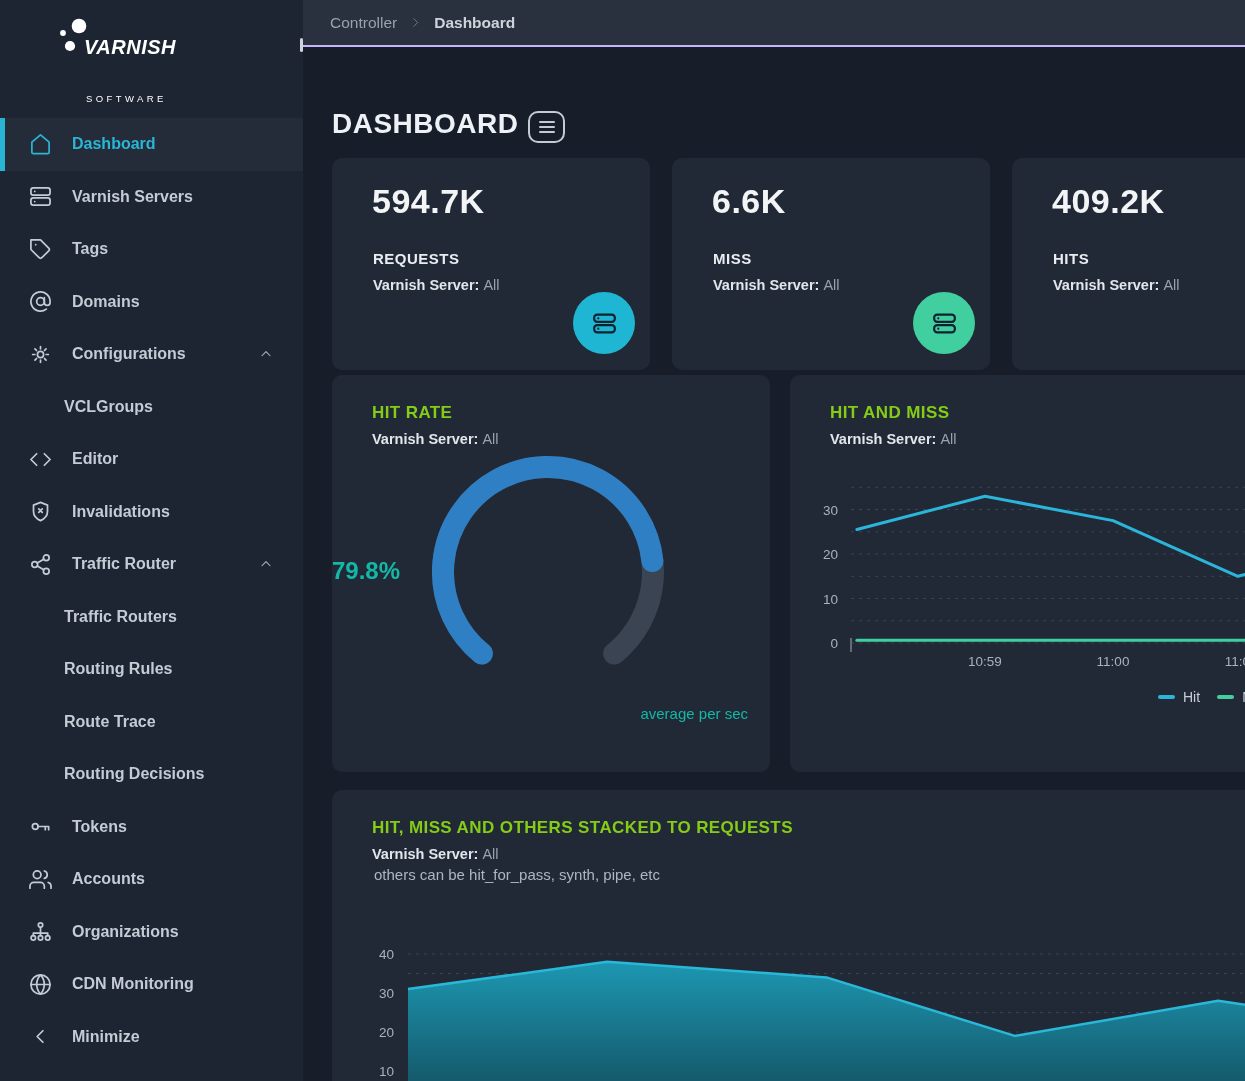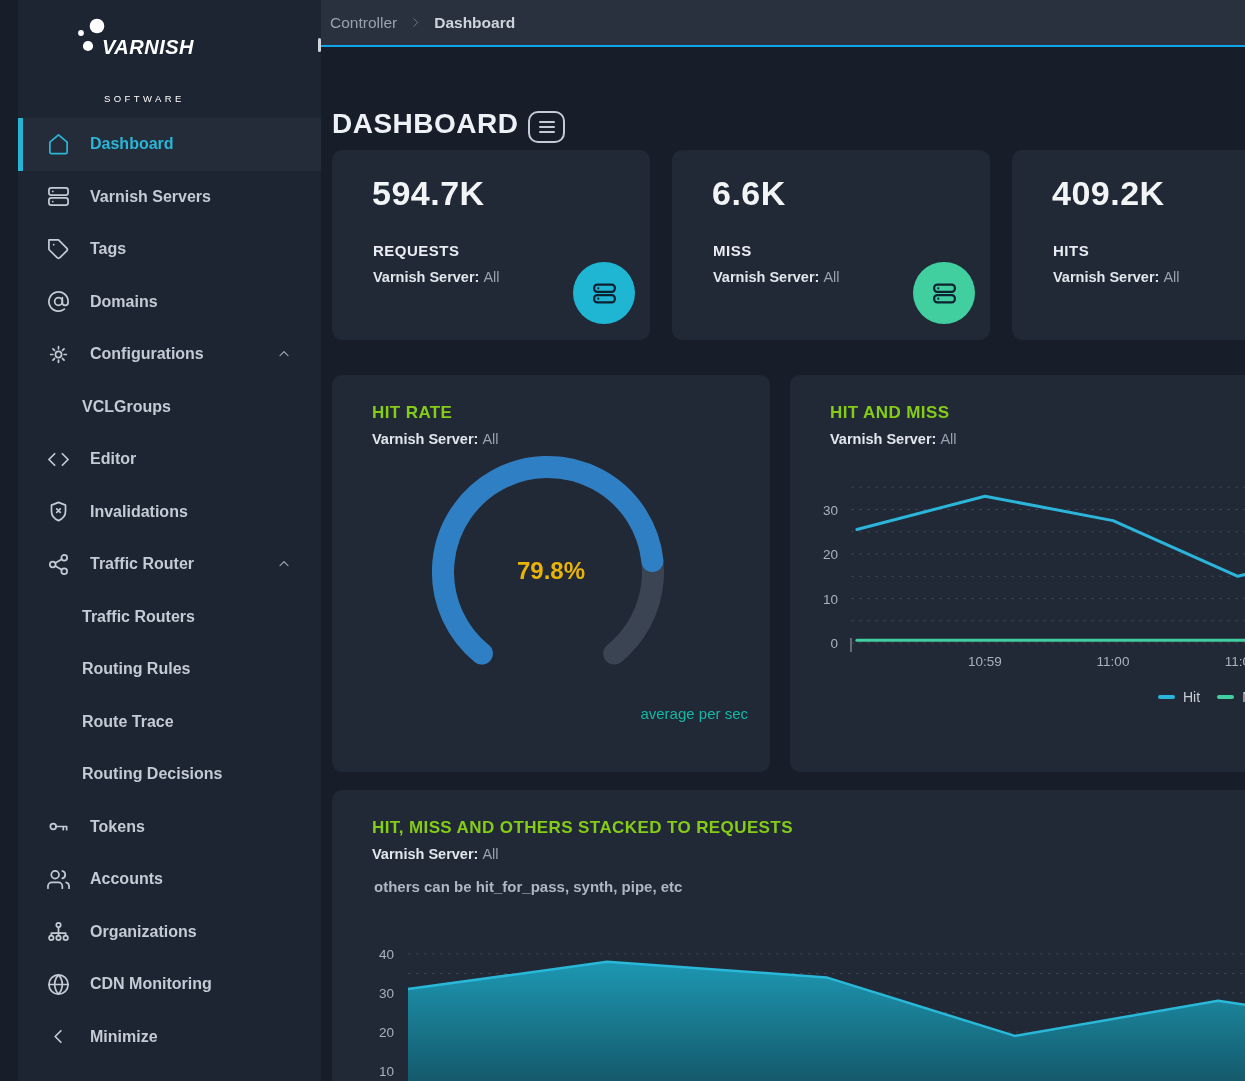--- a/index.html
+++ b/index.html
@@ -1,21 +1,21 @@
 <!DOCTYPE html>
 <html><head>
 <meta charset="utf-8">
 <style>
   * { margin:0; padding:0; box-sizing:border-box; }
   body { background:#0e131b; font-family:"Liberation Sans", sans-serif; }
   #screen { position:relative; width:1245px; height:1081px; overflow:hidden;
             background:#171e29; color:#c7ced7; }
 
   
-  .sidebar { position:absolute; left:18px; top:0; width:303px; height:1081px;
+  .sidebar { position:absolute; left:0; top:0; width:303px; height:1081px;
              background:#1e2532; z-index:3; }
   .logo { position:absolute; left:0; top:0; width:303px; height:118px; }
   .logo-dots { position:absolute; left:50px; top:10px; }
   .logo-line1 { position:absolute; left:84px; top:36px; color:#fff; font-size:20px;
                 font-weight:800; font-style:italic; letter-spacing:.5px; }
   .logo-line2 { position:absolute; left:86px; top:60px; color:#fff; font-size:9.5px;
                 font-weight:400; letter-spacing:3.4px;margin-top:33px; }
   .nav { position:absolute; left:0; top:118px; right:0; }
   .nav-item { height:52.5px; display:flex; align-items:center;
               padding:0 30px 0 28px; cursor:pointer; color:#c3cbd5; }
@@ -26,56 +26,56 @@
                      padding-left:23px; color:#2bb5d6; }
   .nav-item.active .nav-label { color:#2bb5d6; }
   .nav-icon { width:24px; height:24px; display:flex; align-items:center; justify-content:center; }
   .nav-chevron { margin-left:auto; color:#aeb7c2; display:flex; }
   .i { fill:none; stroke:currentColor; stroke-width:1.8; stroke-linecap:round; stroke-linejoin:round; }
   .scroll-thumb { position:absolute; right:0; top:38px; width:3.5px; height:14px;
                   background:#cfd4da; border-radius:2px; }
 
   
   .topbar { position:absolute; left:303px; top:0; width:942px; height:47px;
-            background:#2a313e; border-bottom:2px solid #0ea5e9;
+            background:#2a313e; border-bottom:2px solid #c4b5fd;
             display:flex; align-items:center; padding-left:27px; }
   .crumb-root { color:#98a2ad; font-size:15.5px; }
   .crumb-sep { margin:0 12px; color:#6f7a87; display:flex; }
   .crumb-current { color:#ced4db; font-size:15.5px; font-weight:700; }
 
   
   .page-title { position:absolute; left:332px; top:108px; color:#eef1f5;
                 font-size:28px; font-weight:800; letter-spacing:.5px; }
   .menu-btn { position:absolute; left:528px; top:111px; width:37px; height:32px;
               border:2px solid #c4cbd5; border-radius:10px; display:flex;
               flex-direction:column; align-items:center; justify-content:center;
               gap:3px; cursor:pointer; }
   .menu-btn span { display:block; width:16px; height:2px; background:#c4cbd5; border-radius:1px; }
 
   .card { position:absolute; background:#212937; border-radius:10px; }
-  .stat-card { top:150px; height:190px; width:318px; }
+  .stat-card { top:158px; height:212px; width:318px; }
   .stat-value { position:absolute; left:40px; top:24px; color:#f2f4f6;
                 font-size:34px; font-weight:800; letter-spacing:.5px; }
   .stat-label { position:absolute; left:41px; top:92px; color:#e9edf1;
                 font-size:15px; font-weight:700; letter-spacing:.5px; }
   .server-line { font-size:14.5px; color:#98a2ae; }
   .server-line b { color:#e2e7ec; font-weight:700; }
   .stat-server { position:absolute; left:41px; top:119px; }
   .stat-circle { position:absolute; right:15px; bottom:16px; width:62px; height:62px;
                  border-radius:50%; display:flex; align-items:center; justify-content:center;
                  cursor:pointer; }
 
   .card-title { position:absolute; left:40px; top:28px; color:#84cc16;
                 font-size:17px; font-weight:700; letter-spacing:.4px; }
   .card-server { position:absolute; left:40px; top:56px; }
-  .card-note { position:absolute; left:42px; top:88px; color:#aeb6c1; font-size:15px;font-weight:bold; }
+  .card-note { position:absolute; left:42px; top:76px; color:#aeb6c1; font-size:15px; }
 
   .gauge-card { left:332px; top:375px; width:438px; height:397px; }
-  .gauge-label { position:absolute; left:0; top:182px; width:438px; text-align:center;
-                 color:#eab308; font-size:24px; font-weight:700; }
+  .gauge-label { position:absolute; left:0; top:182px; width:438px; text-align:left;
+                 color:#14b8a6; font-size:24px; font-weight:700; }
   .gauge-foot { position:absolute; right:22px; top:330px; color:#14b8a6; font-size:15px; }
 
   .hm-card { left:790px; top:375px; width:542px; height:397px; }
   .legend { position:absolute; left:368px; top:314px; display:flex; gap:17px; }
   .legend-item { display:flex; align-items:center; gap:8px; cursor:pointer;
                  color:#c7ced6; font-size:14px;justify-content:space-between; }
   .legend-dash { width:17px; height:4px; border-radius:2px; }
 
   .stack-card { left:332px; top:790px; width:1000px; height:340px; }
 

